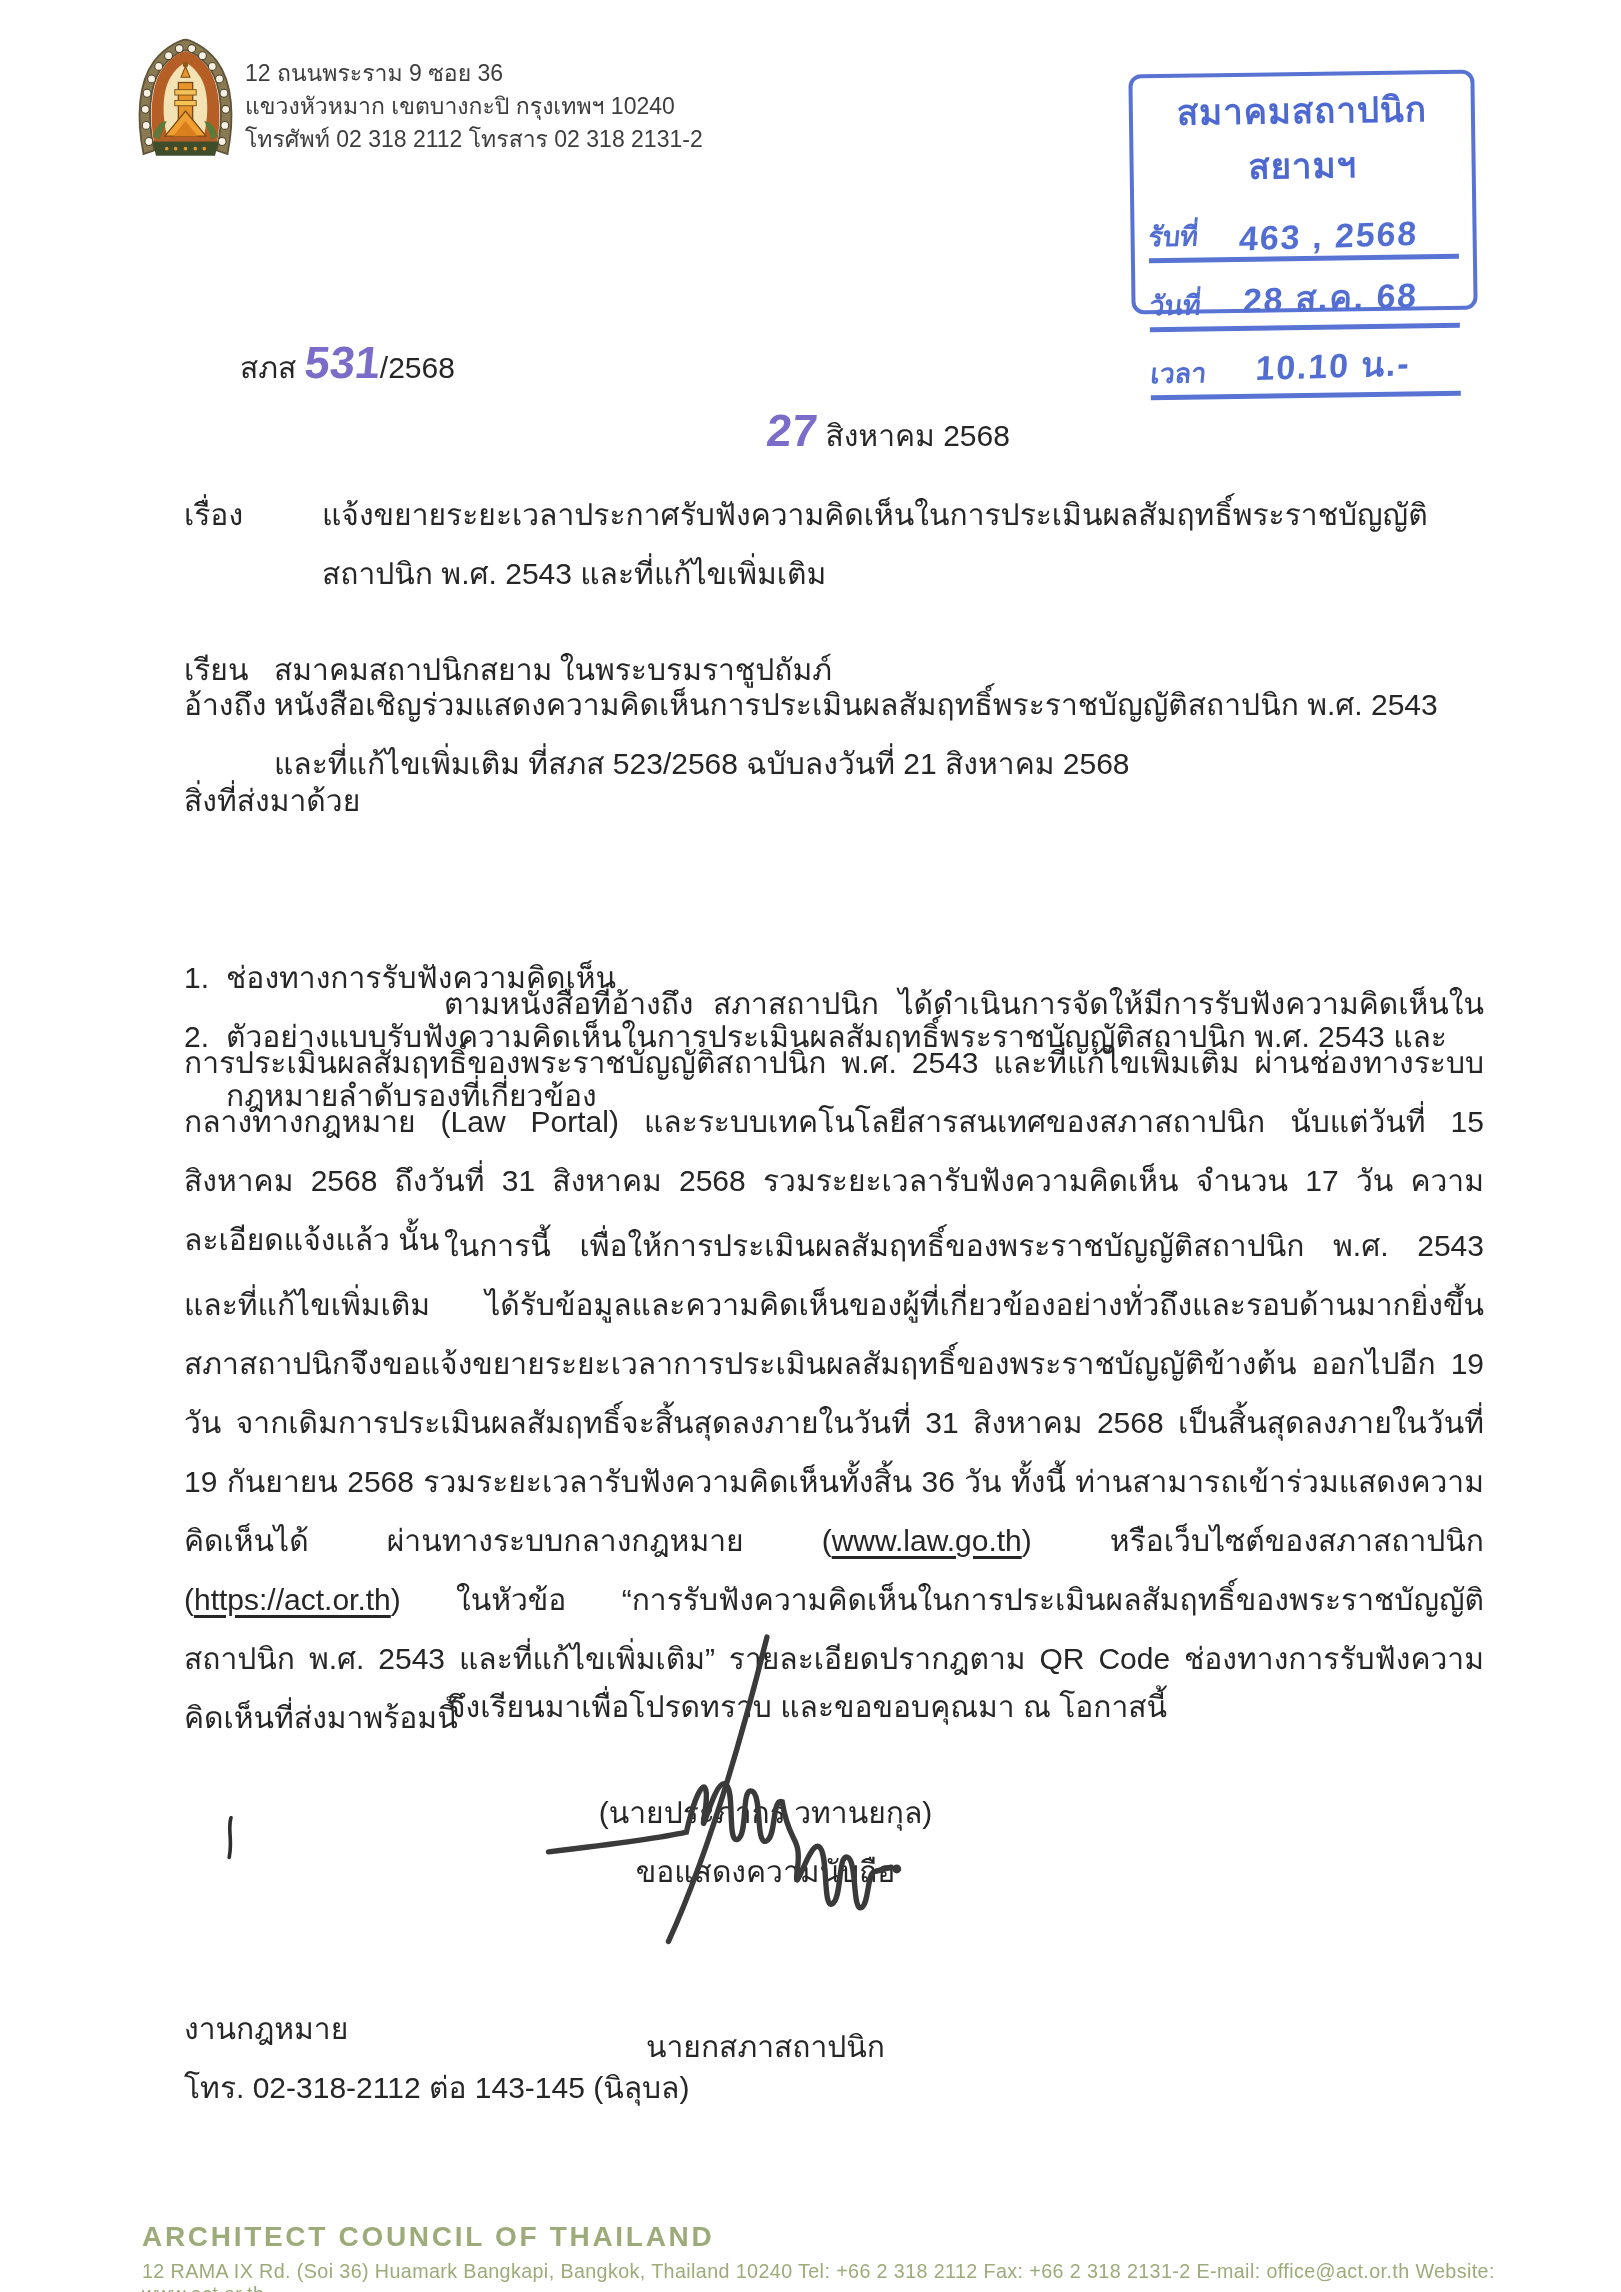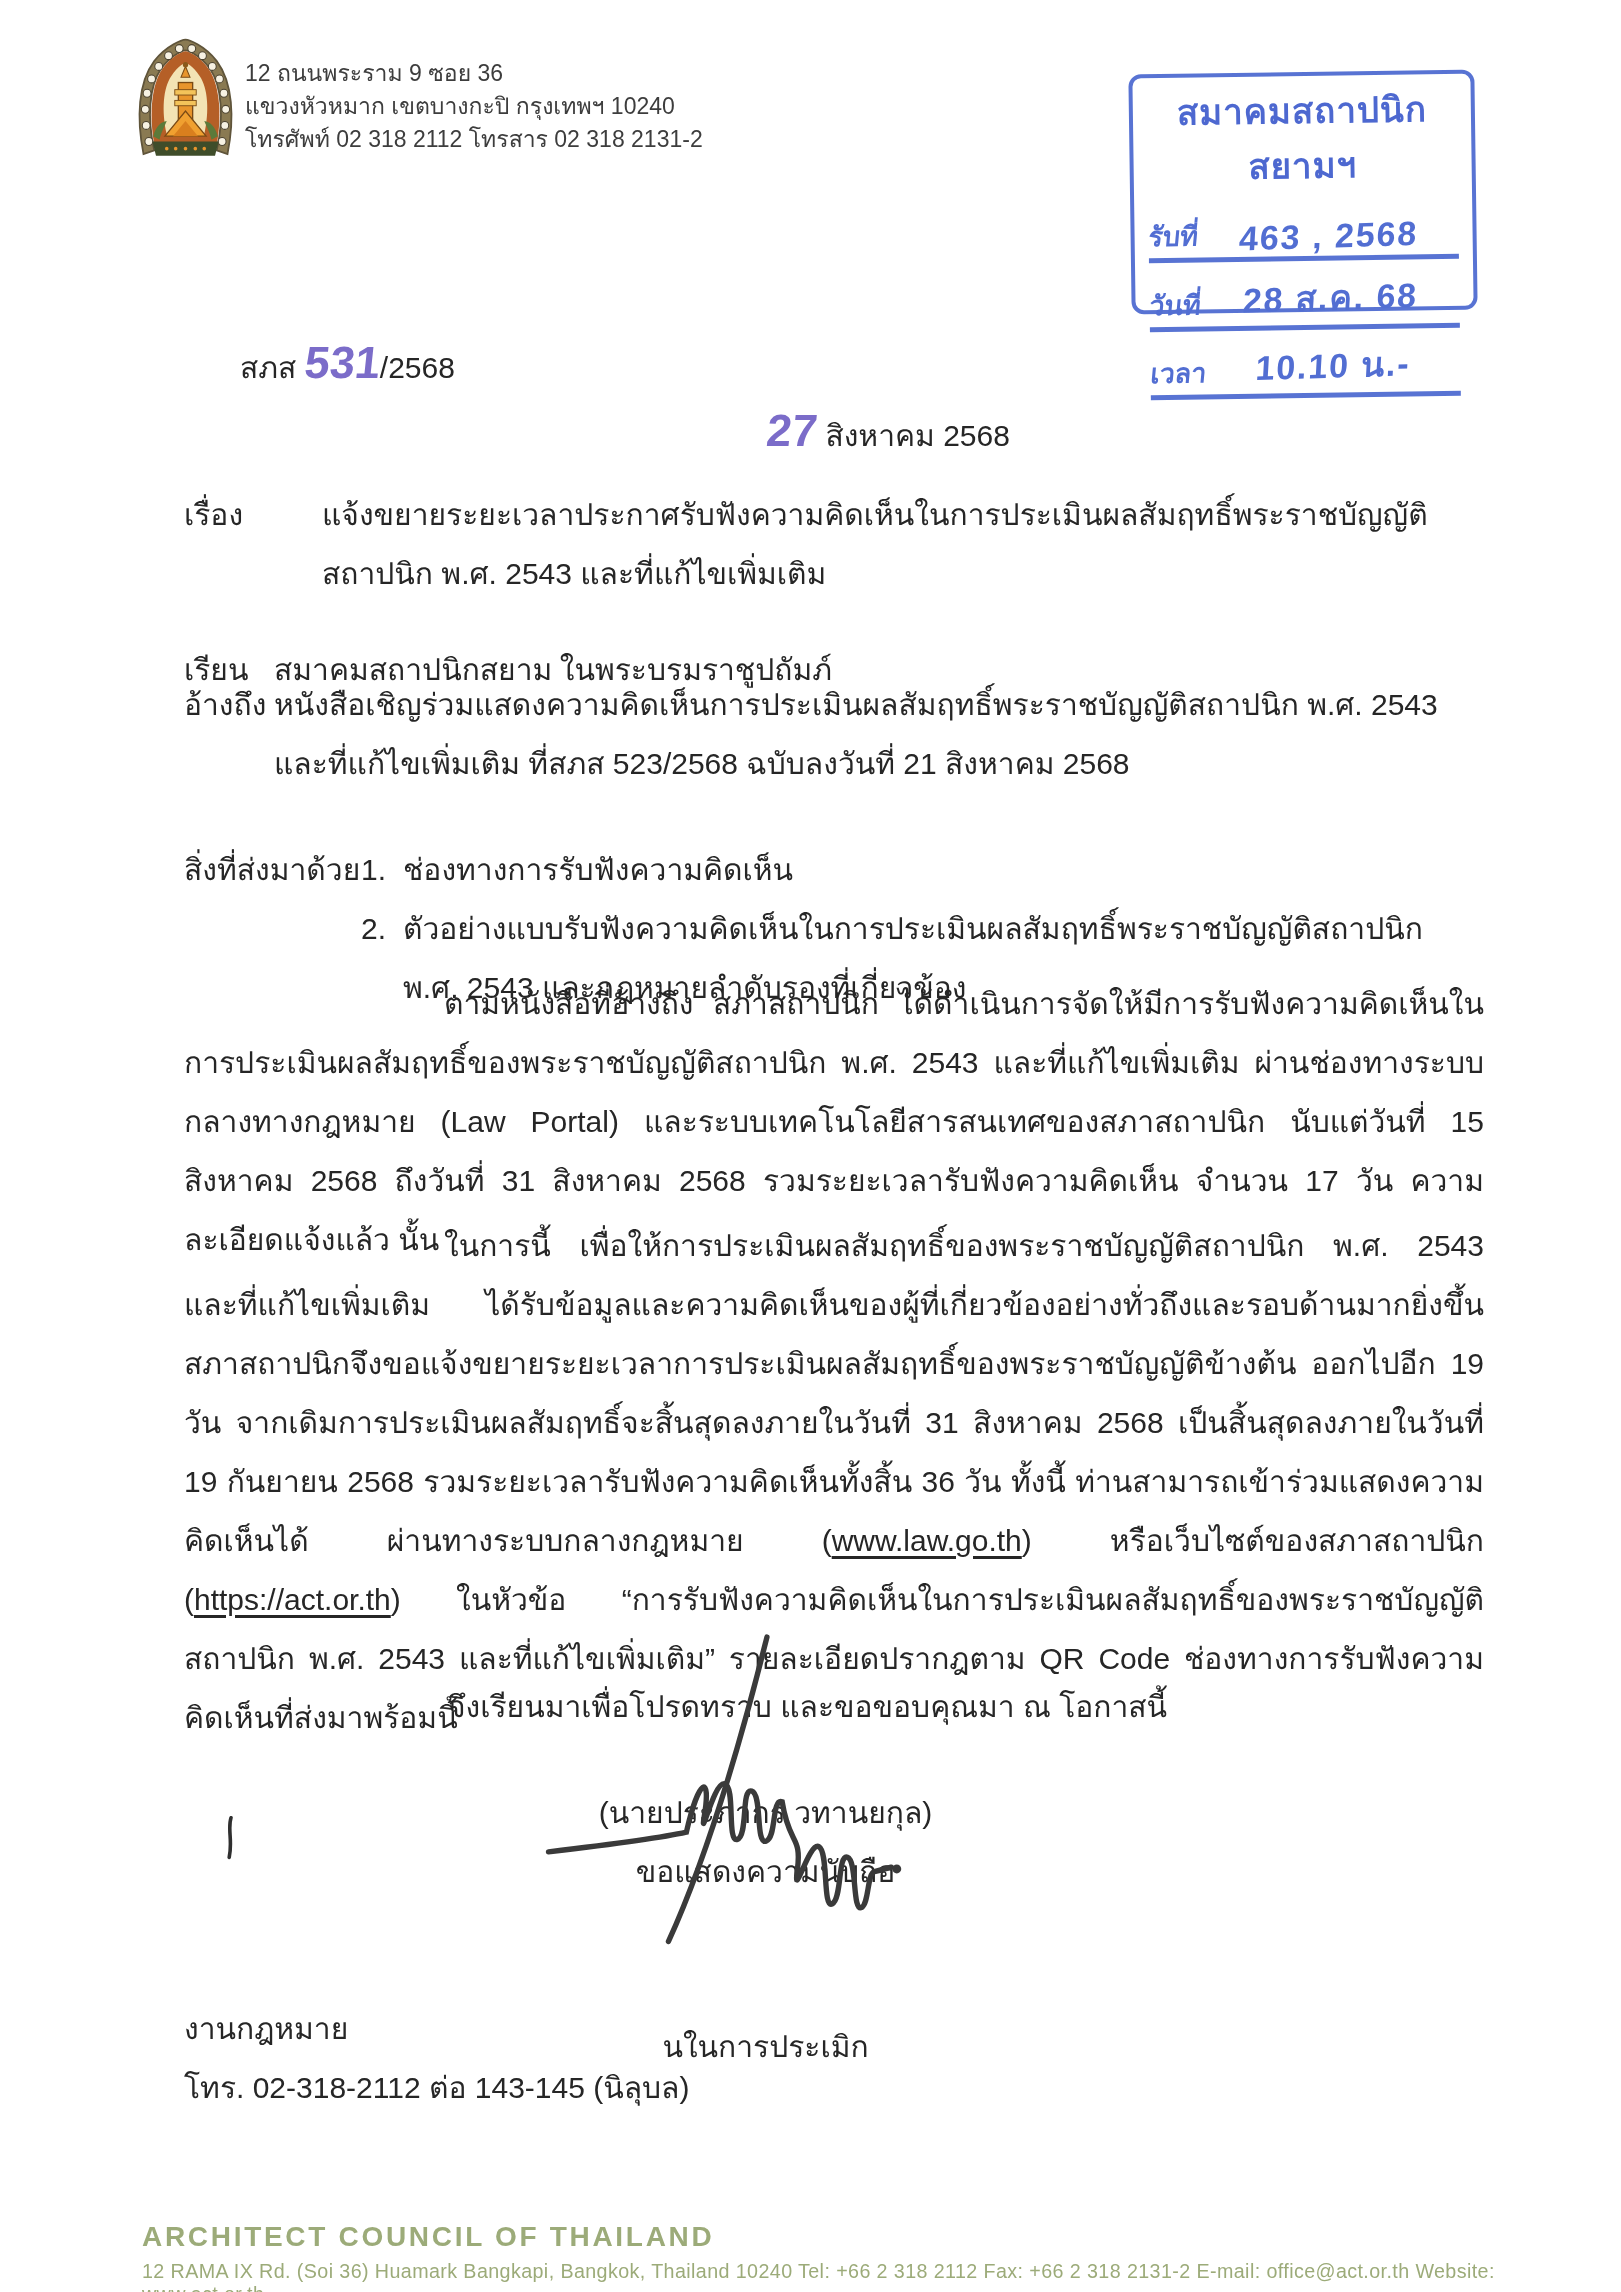--- a/index.html
+++ b/index.html
@@ -159,21 +159,21 @@
 <div class="abs row doc-text" style="top:640px;font-family:Liberation Serif, serif;">
   <div class="lbl">เรียน</div>
   <div class="val">สมาคมสถาปนิกสยาม ในพระบรมราชูปถัมภ์</div>
 </div>
 
 <div class="abs row doc-text" style="top:675px;">
   <div class="lbl">อ้างถึง</div>
   <div class="val">หนังสือเชิญร่วมแสดงความคิดเห็นการประเมินผลสัมฤทธิ์พระราชบัญญัติสถาปนิก พ.ศ. 2543 และที่แก้ไขเพิ่มเติม ที่สภส 523/2568 ฉบับลงวันที่ 21 สิงหาคม 2568</div>
 </div>
 
-<div class="abs row doc-text" id="attach-row" style="top:840px;">
+<div class="abs row doc-text" id="attach-row" style="top:771px;flex-direction:column;">
   <div class="lbl">สิ่งที่ส่งมาด้วย</div>
   <div class="val">
     <div class="att-item">
       <span class="att-num">1.</span>
       <span>ช่องทางการรับฟังความคิดเห็น</span>
     </div>
     <div class="att-item">
       <span class="att-num">2.</span>
       <span>ตัวอย่างแบบรับฟังความคิดเห็นในการประเมินผลสัมฤทธิ์พระราชบัญญัติสถาปนิก พ.ศ. 2543 และกฎหมายลำดับรองที่เกี่ยวข้อง</span>
     </div>
@@ -184,21 +184,21 @@
 
 <div class="abs para doc-text indent" style="top:1216px;">
   <span>ในการนี้ เพื่อให้การประเมินผลสัมฤทธิ์ของพระราชบัญญัติสถาปนิก พ.ศ. 2543 และที่แก้ไขเพิ่มเติม ได้รับข้อมูลและความคิดเห็นของผู้ที่เกี่ยวข้องอย่างทั่วถึงและรอบด้านมากยิ่งขึ้น สภาสถาปนิกจึงขอแจ้งขยายระยะเวลาการประเมินผลสัมฤทธิ์ของพระราชบัญญัติข้างต้น ออกไปอีก 19 วัน จากเดิมการประเมินผลสัมฤทธิ์จะสิ้นสุดลงภายในวันที่ 31 สิงหาคม 2568 เป็นสิ้นสุดลงภายในวันที่ 19 กันยายน 2568 รวมระยะเวลารับฟังความคิดเห็นทั้งสิ้น 36 วัน ทั้งนี้ ท่านสามารถเข้าร่วมแสดงความคิดเห็นได้ ผ่านทางระบบกลางกฎหมาย (</span><span class="doclink">www.law.go.th</span><span>) หรือเว็บไซต์ของสภาสถาปนิก (</span><span class="doclink">https://act.or.th</span><span>) ในหัวข้อ “การรับฟังความคิดเห็นในการประเมินผลสัมฤทธิ์ของพระราชบัญญัติสถาปนิก พ.ศ. 2543 และที่แก้ไขเพิ่มเติม” รายละเอียดปรากฎตาม QR Code ช่องทางการรับฟังความคิดเห็นที่ส่งมาพร้อมนี้</span>
 </div>
 
 <div class="abs doc-text" id="closing">จึงเรียนมาเพื่อโปรดทราบ และขอขอบคุณมา ณ โอกาสนี้</div>
 
 <div class="abs doc-text" id="sig-block">
   <div id="sig-name">(นายประภากร วทานยกุล)</div>
   <div id="sig-salutation">ขอแสดงความนับถือ</div>
-  <div id="sig-title">นในการประเมิก</div>
+  <div id="sig-title">นายกสภาสถาปนิก</div>
 </div>
 
 <svg class="abs" id="signature-svg" viewBox="0 0 860 420">
   <g fill="none" stroke="#3a3a3a" stroke-linecap="round">
 
     <path d="M316 28 C300 92 260 250 206 368" stroke-width="6"></path>
 
     <path stroke-width="6" d="
       M72 268
       C140 260 200 252 226 246

